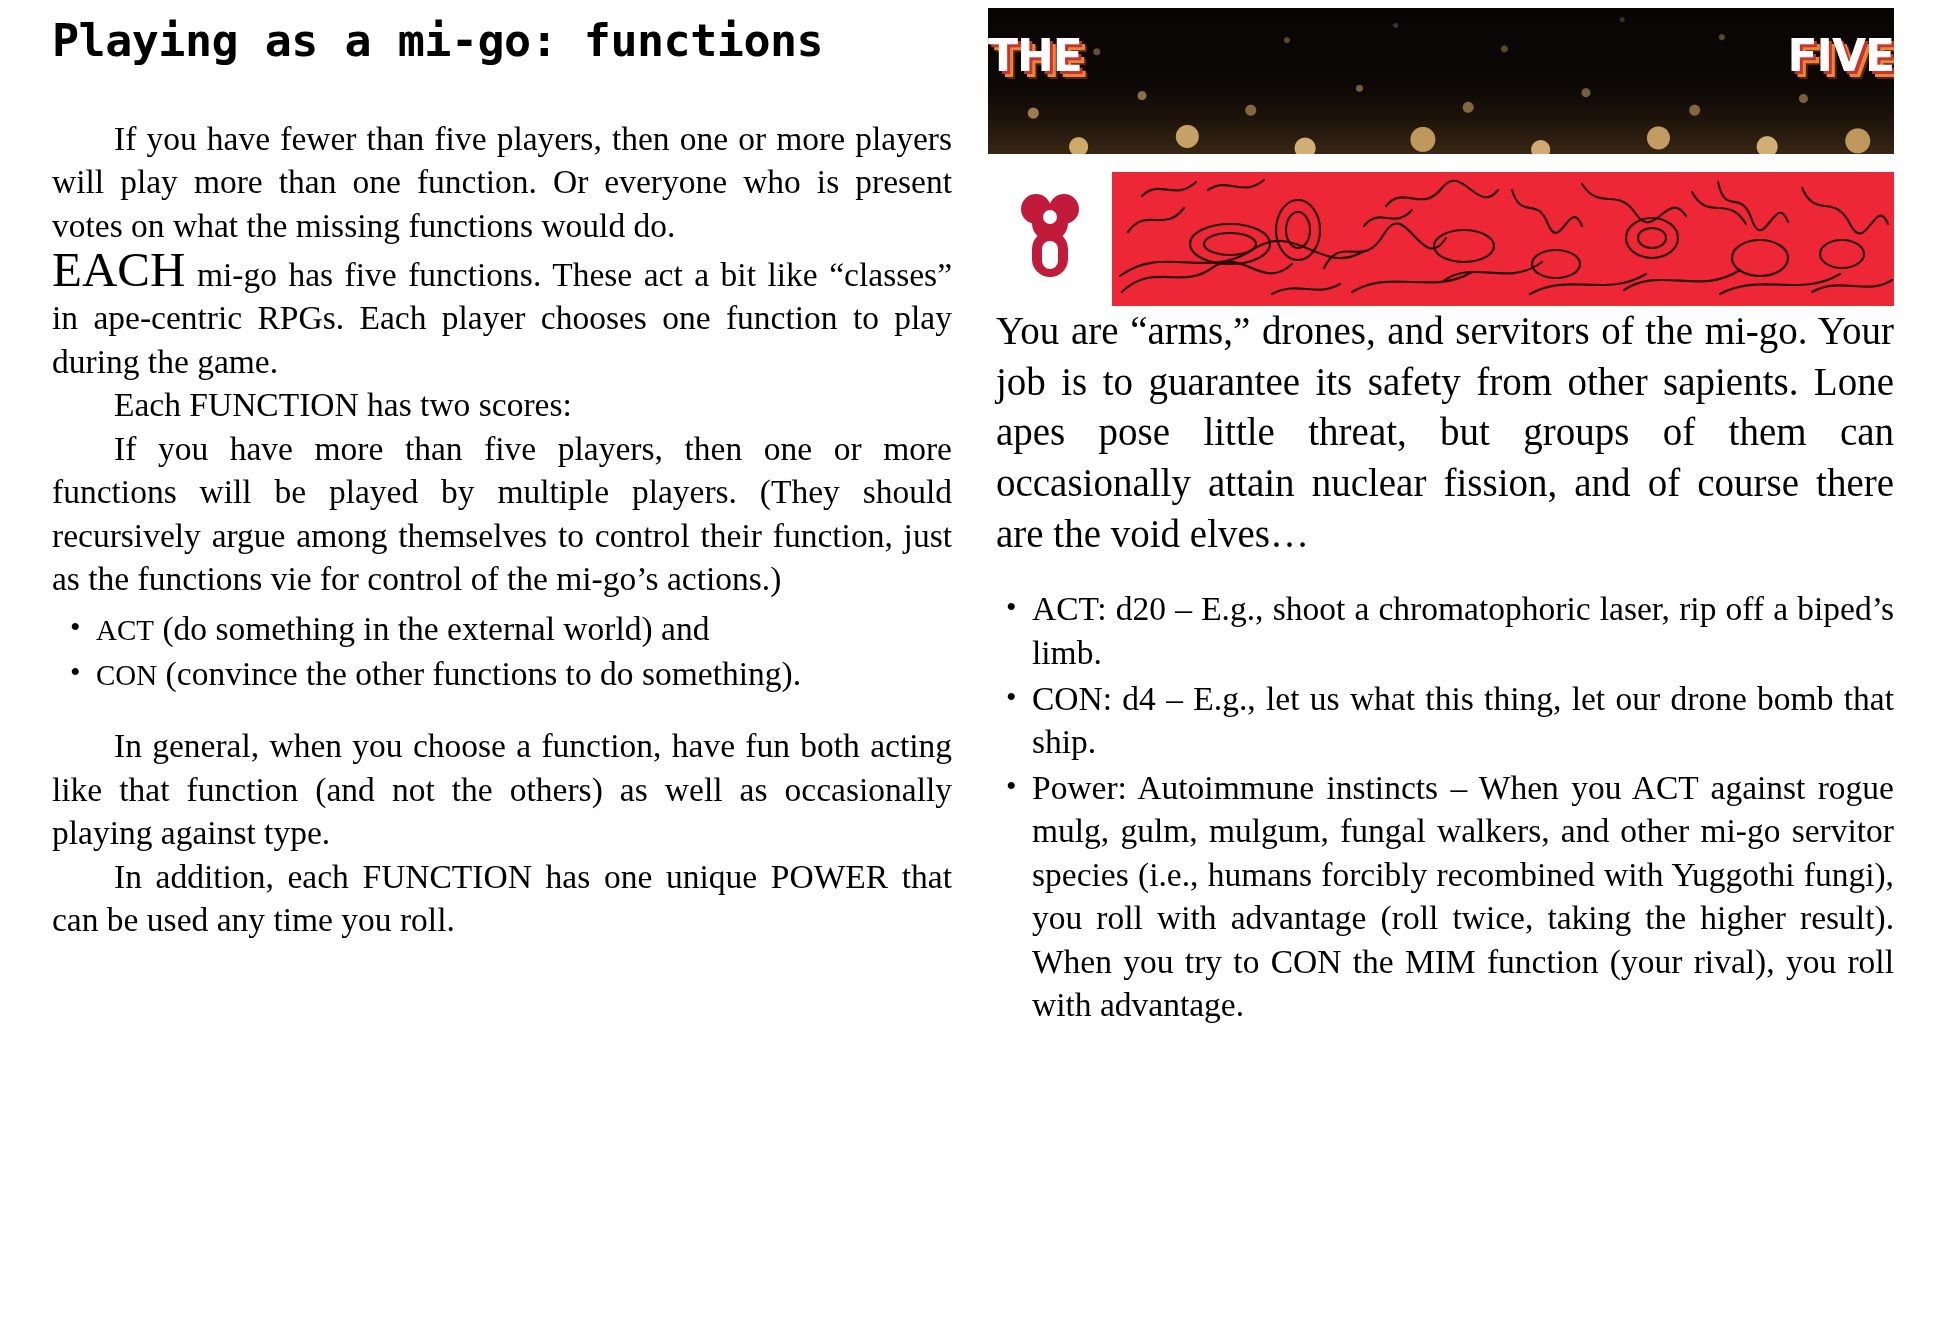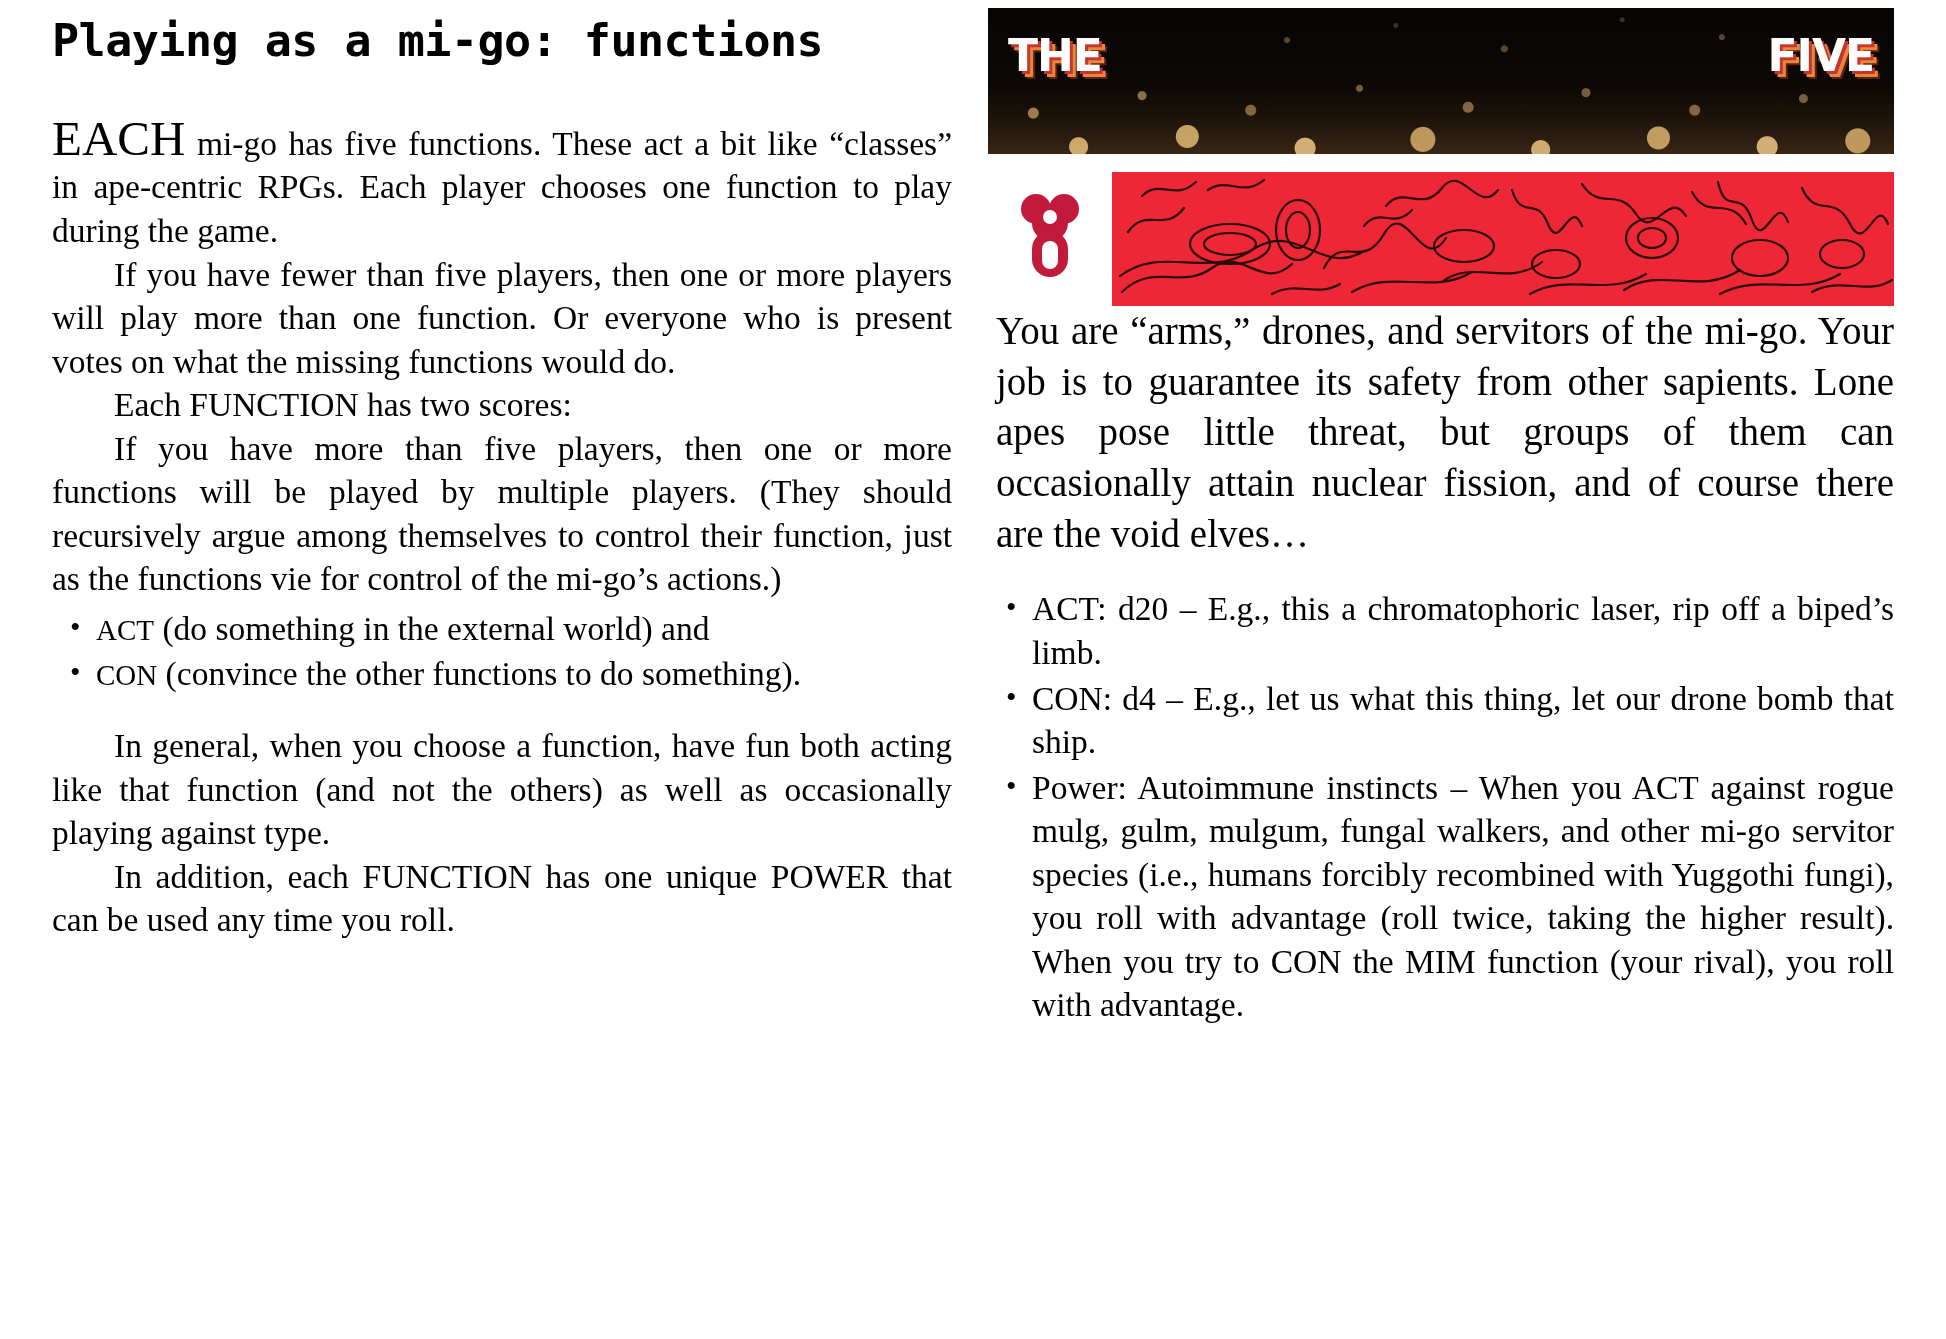--- a/index.html
+++ b/index.html
@@ -121,21 +121,21 @@
     background-color: #090604;
     overflow: hidden;
   }
   .banner-words {
     position: absolute;
     top: 22px;
     left: 0;
     width: 906px;
     display: flex;
     justify-content: space-between;
-    padding: 0 20px;
+    padding: 0 0;
     box-sizing: border-box;
     gap: 12px;
   }
   .banner-word {
     font-family: "DejaVu Sans", sans-serif;
     font-weight: bold;
     font-size: 44px;
     letter-spacing: -1px;
     color: #ffffff;
     text-shadow:
@@ -217,23 +217,23 @@
 </style>
 </head>
 <body>
 
 <div class="page">
 
   <div class="col-left">
 
     <h1 class="page-title">Playing as a mi-go: functions</h1>
 
+    <p class="body-text indent">If you have fewer than five players, then one or more players will play more than one function. Or everyone who is present votes on what the missing functions would do.</p>
+
     <p class="body-text dropcap-para"><span class="dropcap">EACH</span> <span>mi-go has five functions. These act a bit like “classes” in ape-centric RPGs. Each player chooses one function to play during the game.</span></p>
-
-    <p class="body-text indent">If you have fewer than five players, then one or more players will play more than one function. Or everyone who is present votes on what the missing functions would do.</p>
 
     <p class="body-text indent">Each FUNCTION has two scores:</p>
 
     <p class="body-text indent">If you have more than five players, then one or more functions will be played by multiple players. (They should recursively argue among themselves to control their function, just as the functions vie for control of the mi-go’s actions.)</p>
 
     <ul class="bullets">
       <li><span class="big-abbr">ACT</span> <span>(do something in the external world) and</span></li>
       <li><span class="big-abbr">CON</span> <span>(convince the other functions to do something).</span></li>
     </ul>
 
@@ -301,19 +301,19 @@
             <rect x="38" y="54" width="16" height="28" rx="8"></rect>
           </g>
         </svg>
       </div>
     </div>
 
 
     <p class="right-p">You are “arms,” drones, and servitors of the mi-go. Your job is to guarantee its safety from other sapients. Lone apes pose little threat, but groups of them can occasionally attain nuclear fission, and of course there are the void elves…</p>
 
     <ul class="right-bullets">
-      <li>ACT: d20 – E.g., this a chromatophoric laser, rip off a biped’s limb.</li>
+      <li>ACT: d20 – E.g., shoot a chromatophoric laser, rip off a biped’s limb.</li>
       <li>CON: d4 – E.g., let us what this thing, let our drone bomb that ship.</li>
       <li>Power: Autoimmune instincts – When you ACT against rogue mulg, gulm, mulgum, fungal walkers, and other mi-go servitor species (i.e., humans forcibly recombined with Yuggothi fungi), you roll with advantage (roll twice, taking the higher result). When you try to CON the MIM function (your rival), you roll with advantage.</li>
     </ul>
   </div>
 
 </div>
 
 </body></html>

